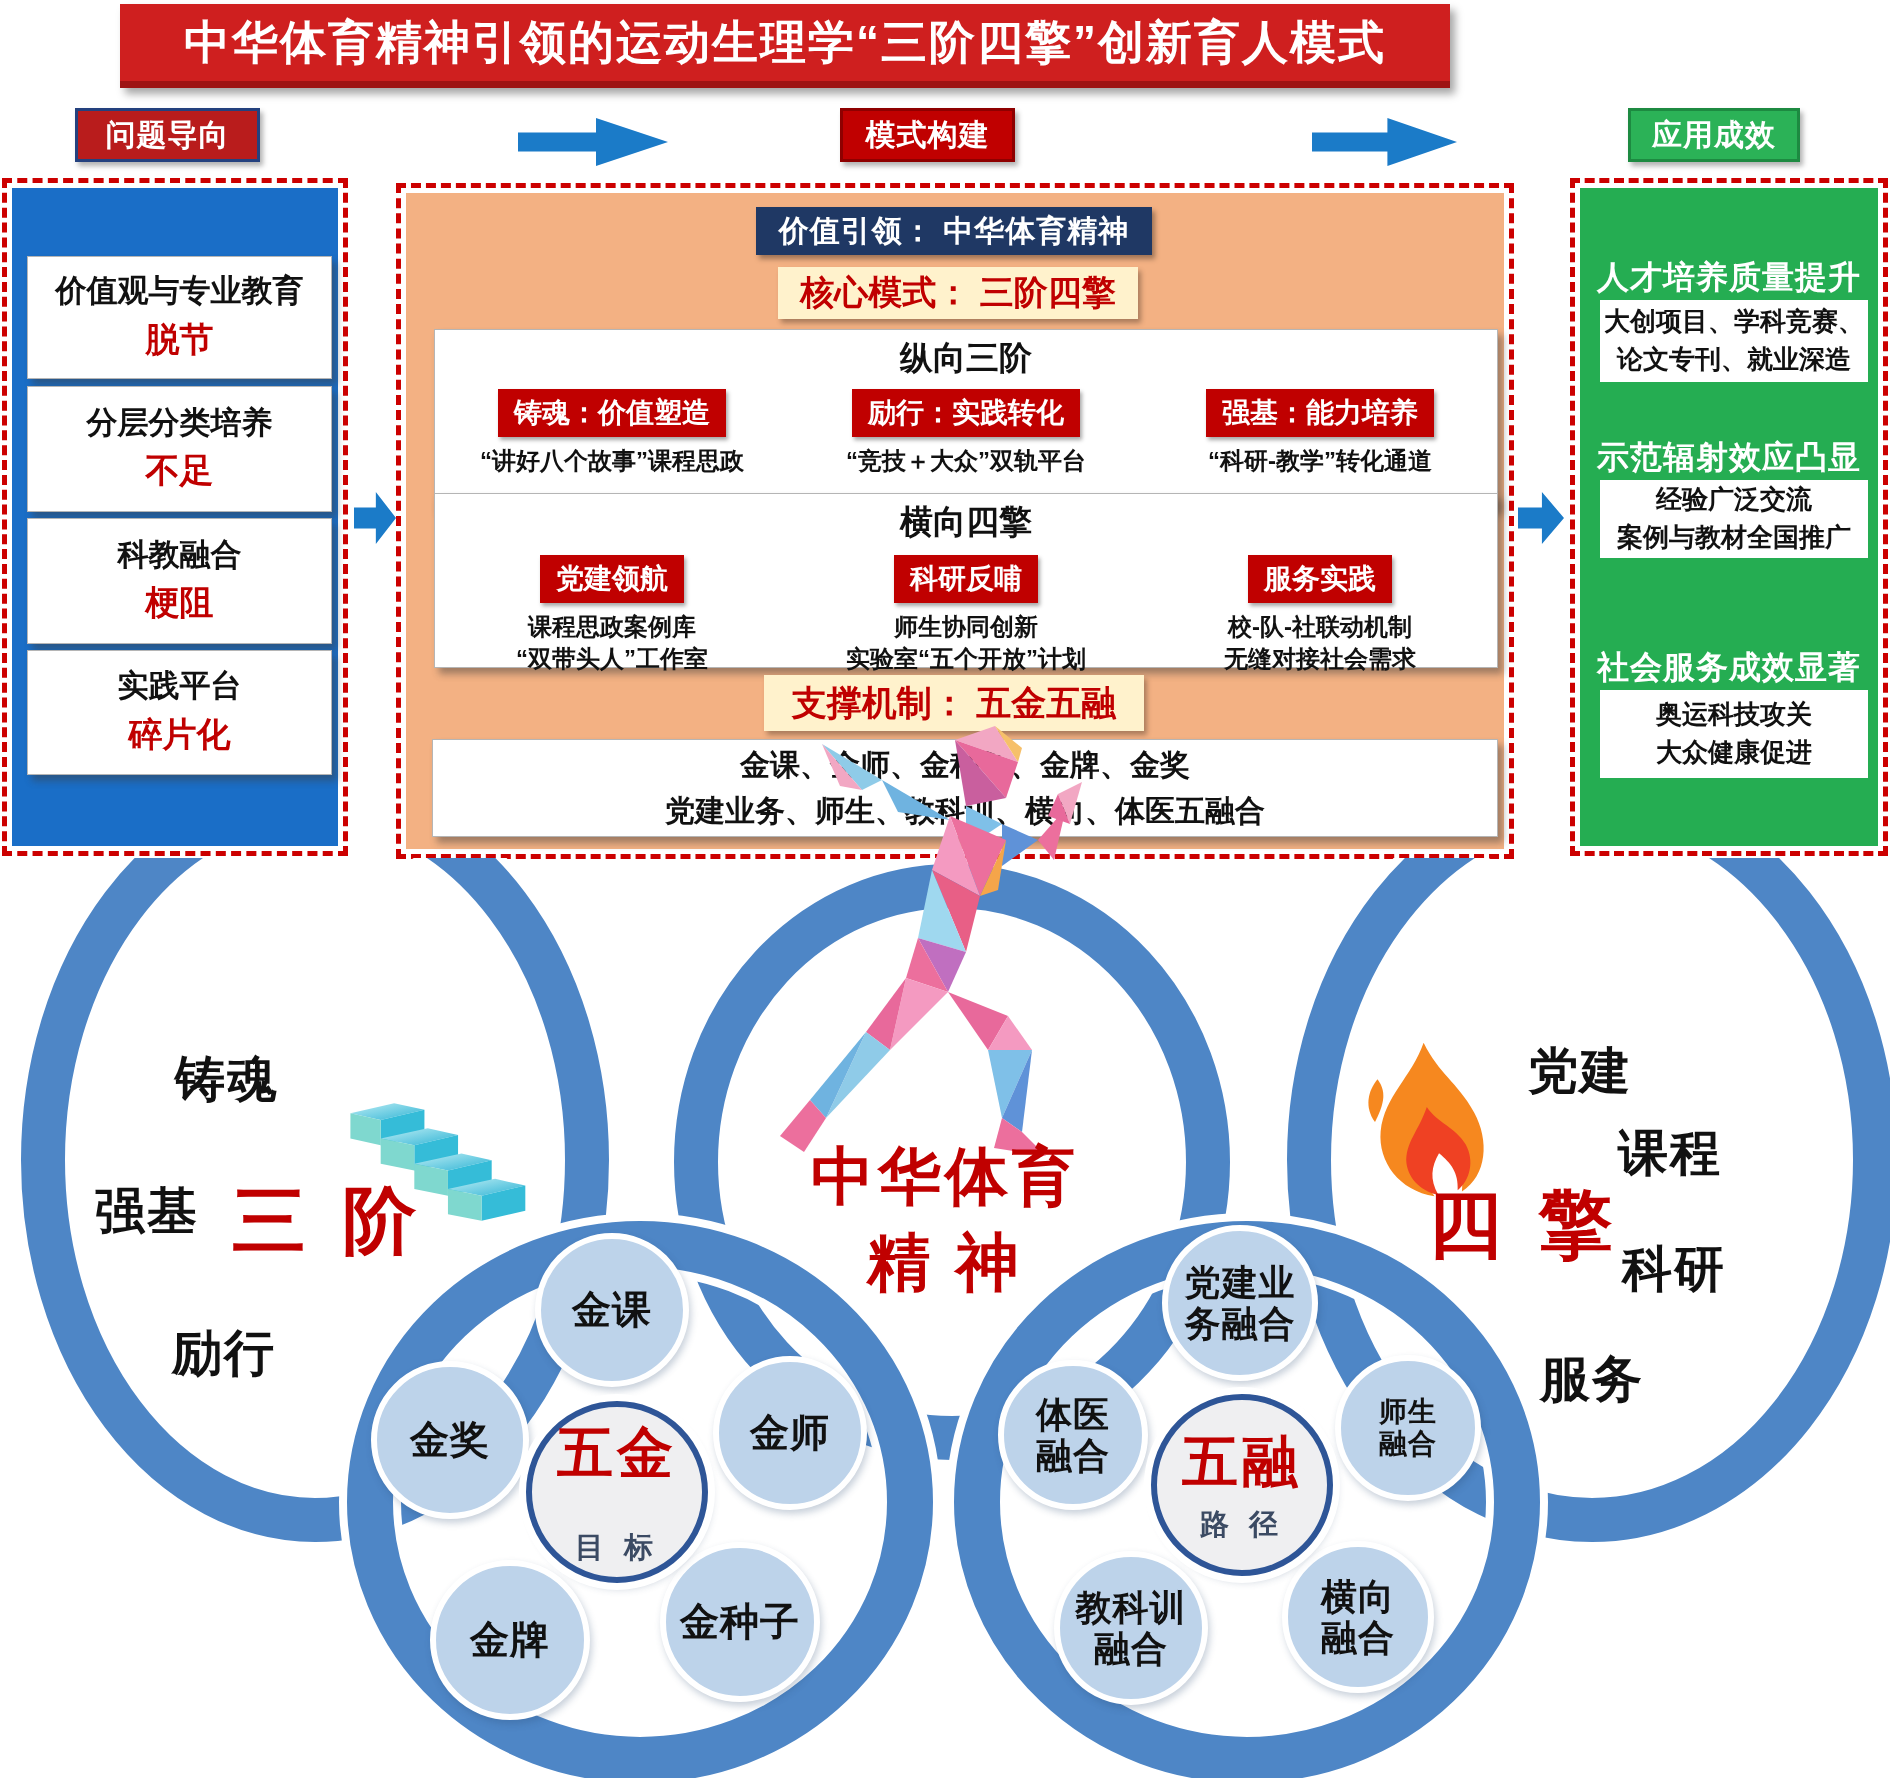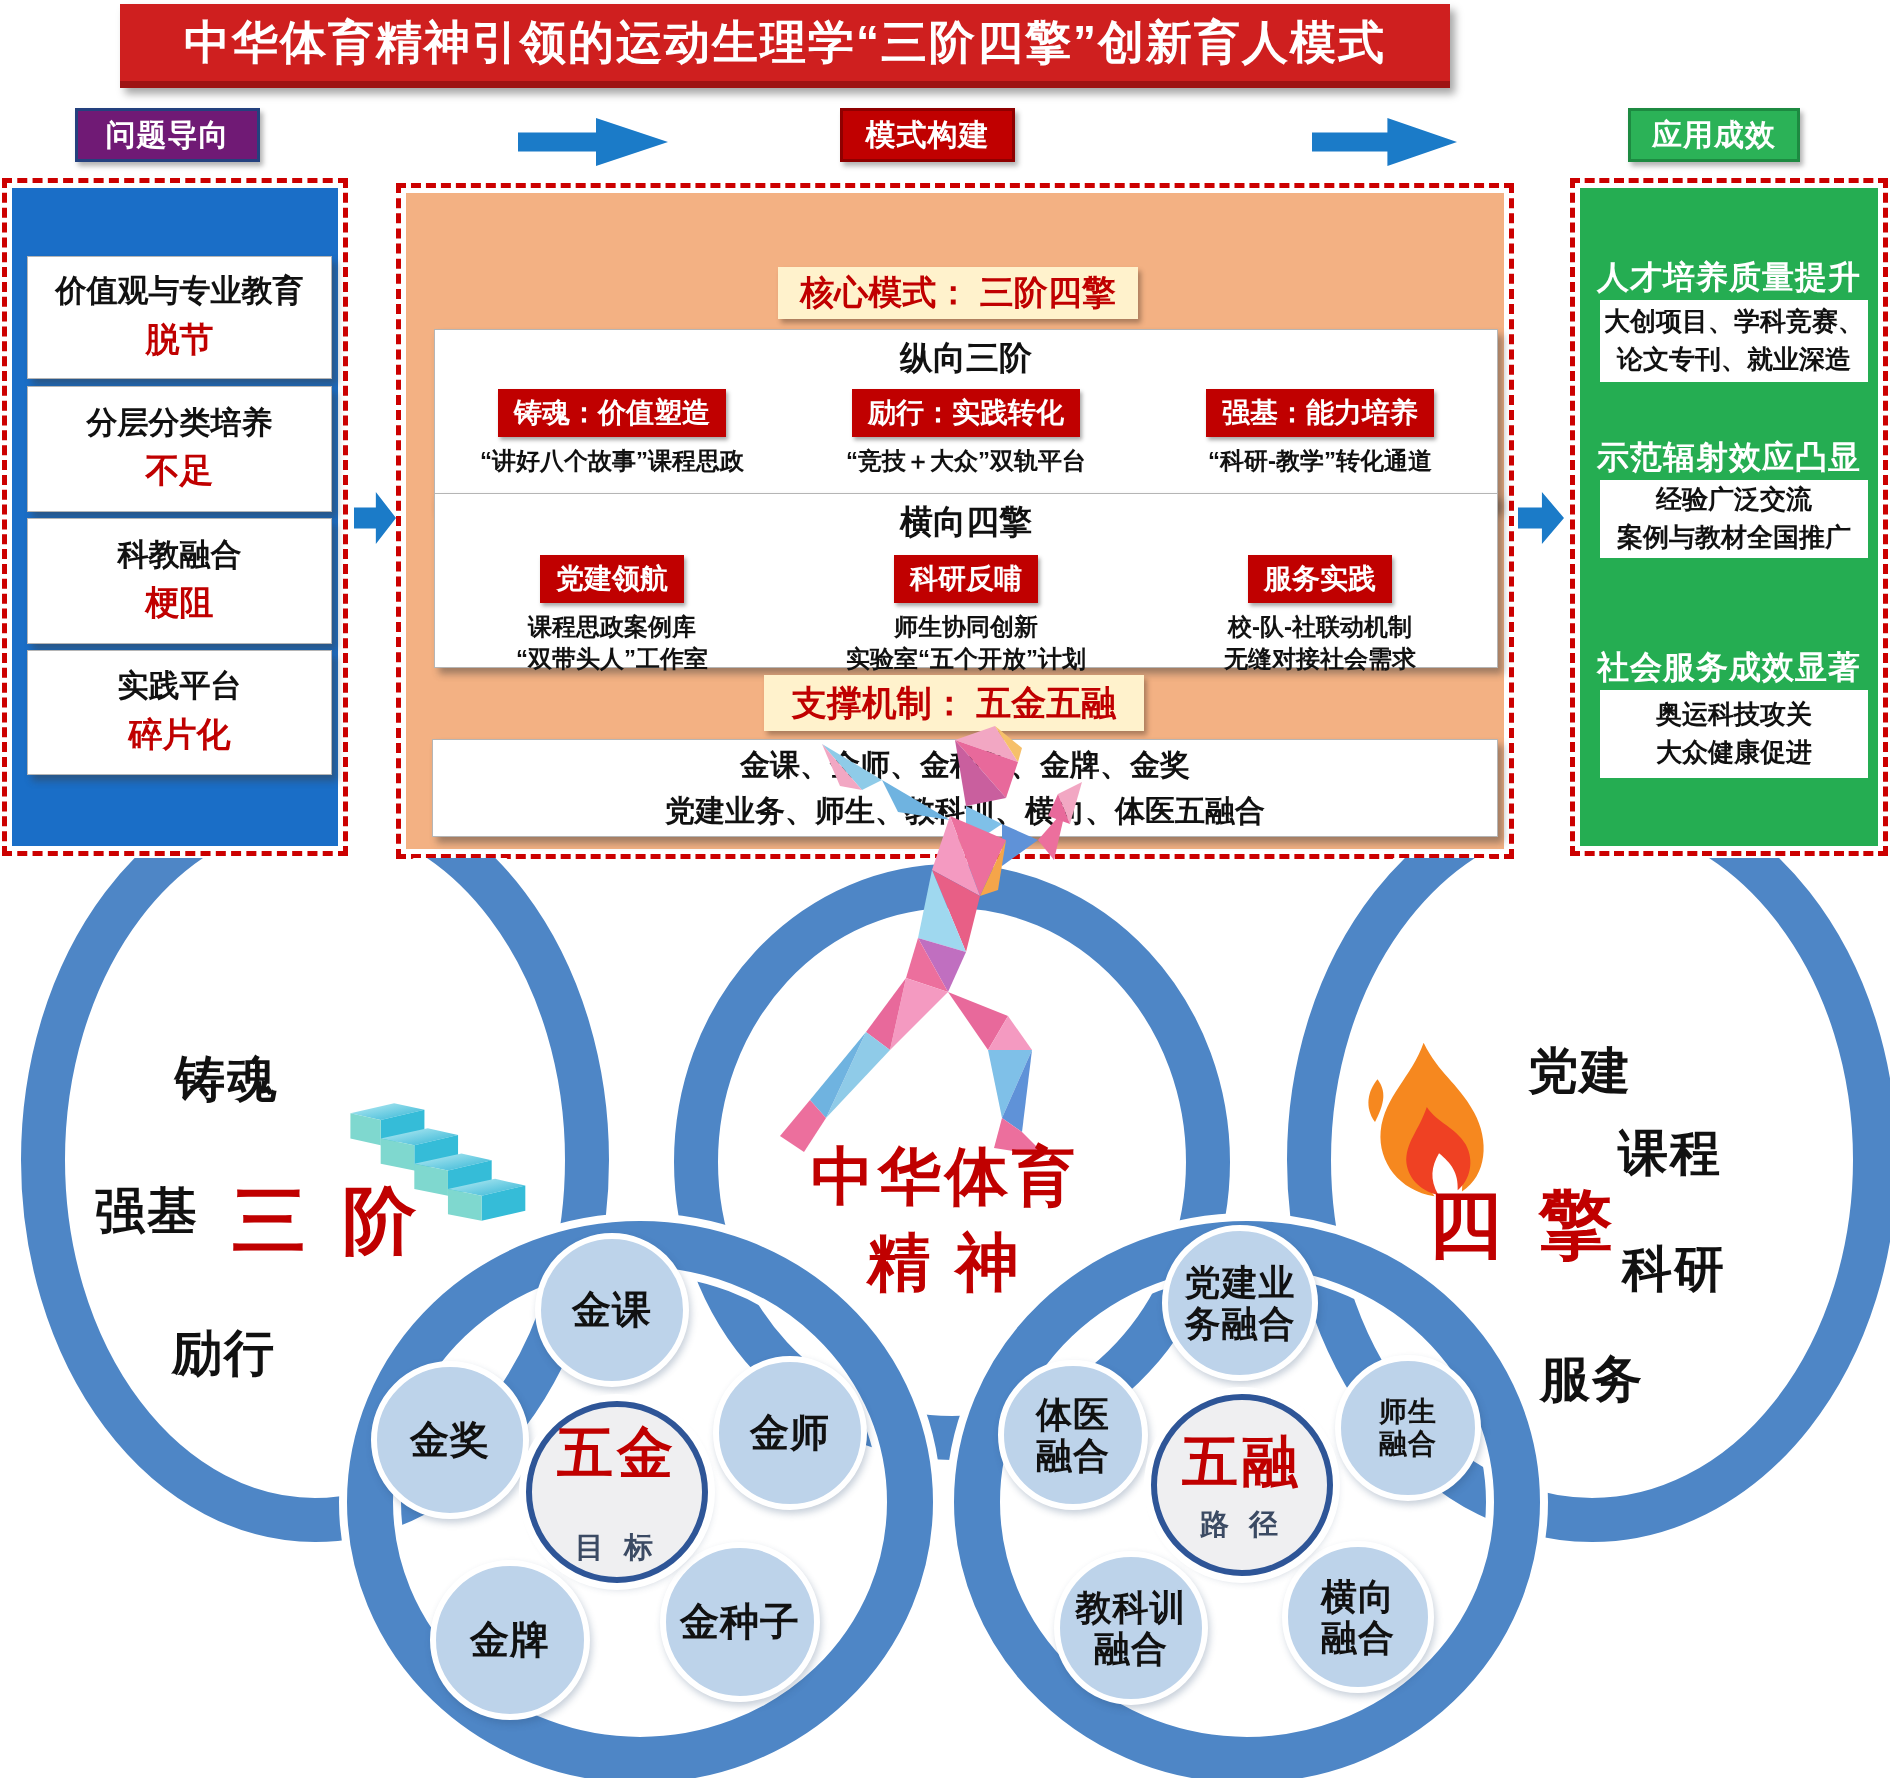--- a/index.html
+++ b/index.html
@@ -13,21 +13,21 @@
   .pre{white-space:pre-line;}
 
   
   .banner{
     background:#cf1f1f;color:#fff;font-size:46px;letter-spacing:2px;
     border-bottom:7px solid #9e1414;box-shadow:5px 6px 8px rgba(0,0,0,.35);
   }
 
   
   .step{color:#fff;font-size:30px;letter-spacing:1px;box-shadow:3px 4px 5px rgba(0,0,0,.3);}
-  .step-blue{background:#701a75;border:3px solid #24417e;}
+  .step-blue{background:#b91c1c;border:3px solid #24417e;}
   .step-red{background:#c00000;border:3px solid #8e0000;}
   .step-green{background:#2bb257;border:3px solid #1d8a41;}
   .arrow{background:#1b7bc8;clip-path:polygon(0 30%,52% 30%,52% 0,100% 50%,52% 100%,52% 70%,0 70%);}
 
   
   .panel-dashed{border:5px dashed #cc0000;background:#fff;padding:5px;}
   .panel-fill{width:100%;height:100%;position:relative;}
   .fill-blue{background:#1a6ec7;}
   .fill-peach{background:#f3b183;}
   .fill-green{background:#25ad52;}
@@ -101,20 +101,23 @@
     </div>
     <div class="abs card col" style="left:15px;top:462px;width:305px;height:125px;">
       <div class="prob-line1">实践平台</div>
       <div class="prob-line2">碎片化</div>
     </div>
   </div>
 </div>
 
 <div class="abs panel-dashed" style="left:396px;top:183px;width:1118px;height:676px;">
   <div class="panel-fill fill-peach">
+    <div class="abs navy-box ctr" style="left:350px;top:14px;width:396px;height:48px;">
+      <span>价值引领： 中华体育精神</span>
+    </div>
     <div class="abs cream-box ctr" style="left:372px;top:74px;width:360px;height:52px;font-size:34px;">
       <span>核心模式： 三阶四擎</span>
     </div>
 
     <div class="abs card col" style="left:28px;top:136px;width:1064px;height:180px;justify-content:flex-start;padding:6px 0;">
       <div class="sec-title">纵向三阶</div>
       <div class="row-cols" style="margin-top:8px;">
         <div class="col">
           <span class="red-tag">铸魂：价值塑造</span>
           <div class="tag-desc">“讲好八个故事”课程思政</div>

